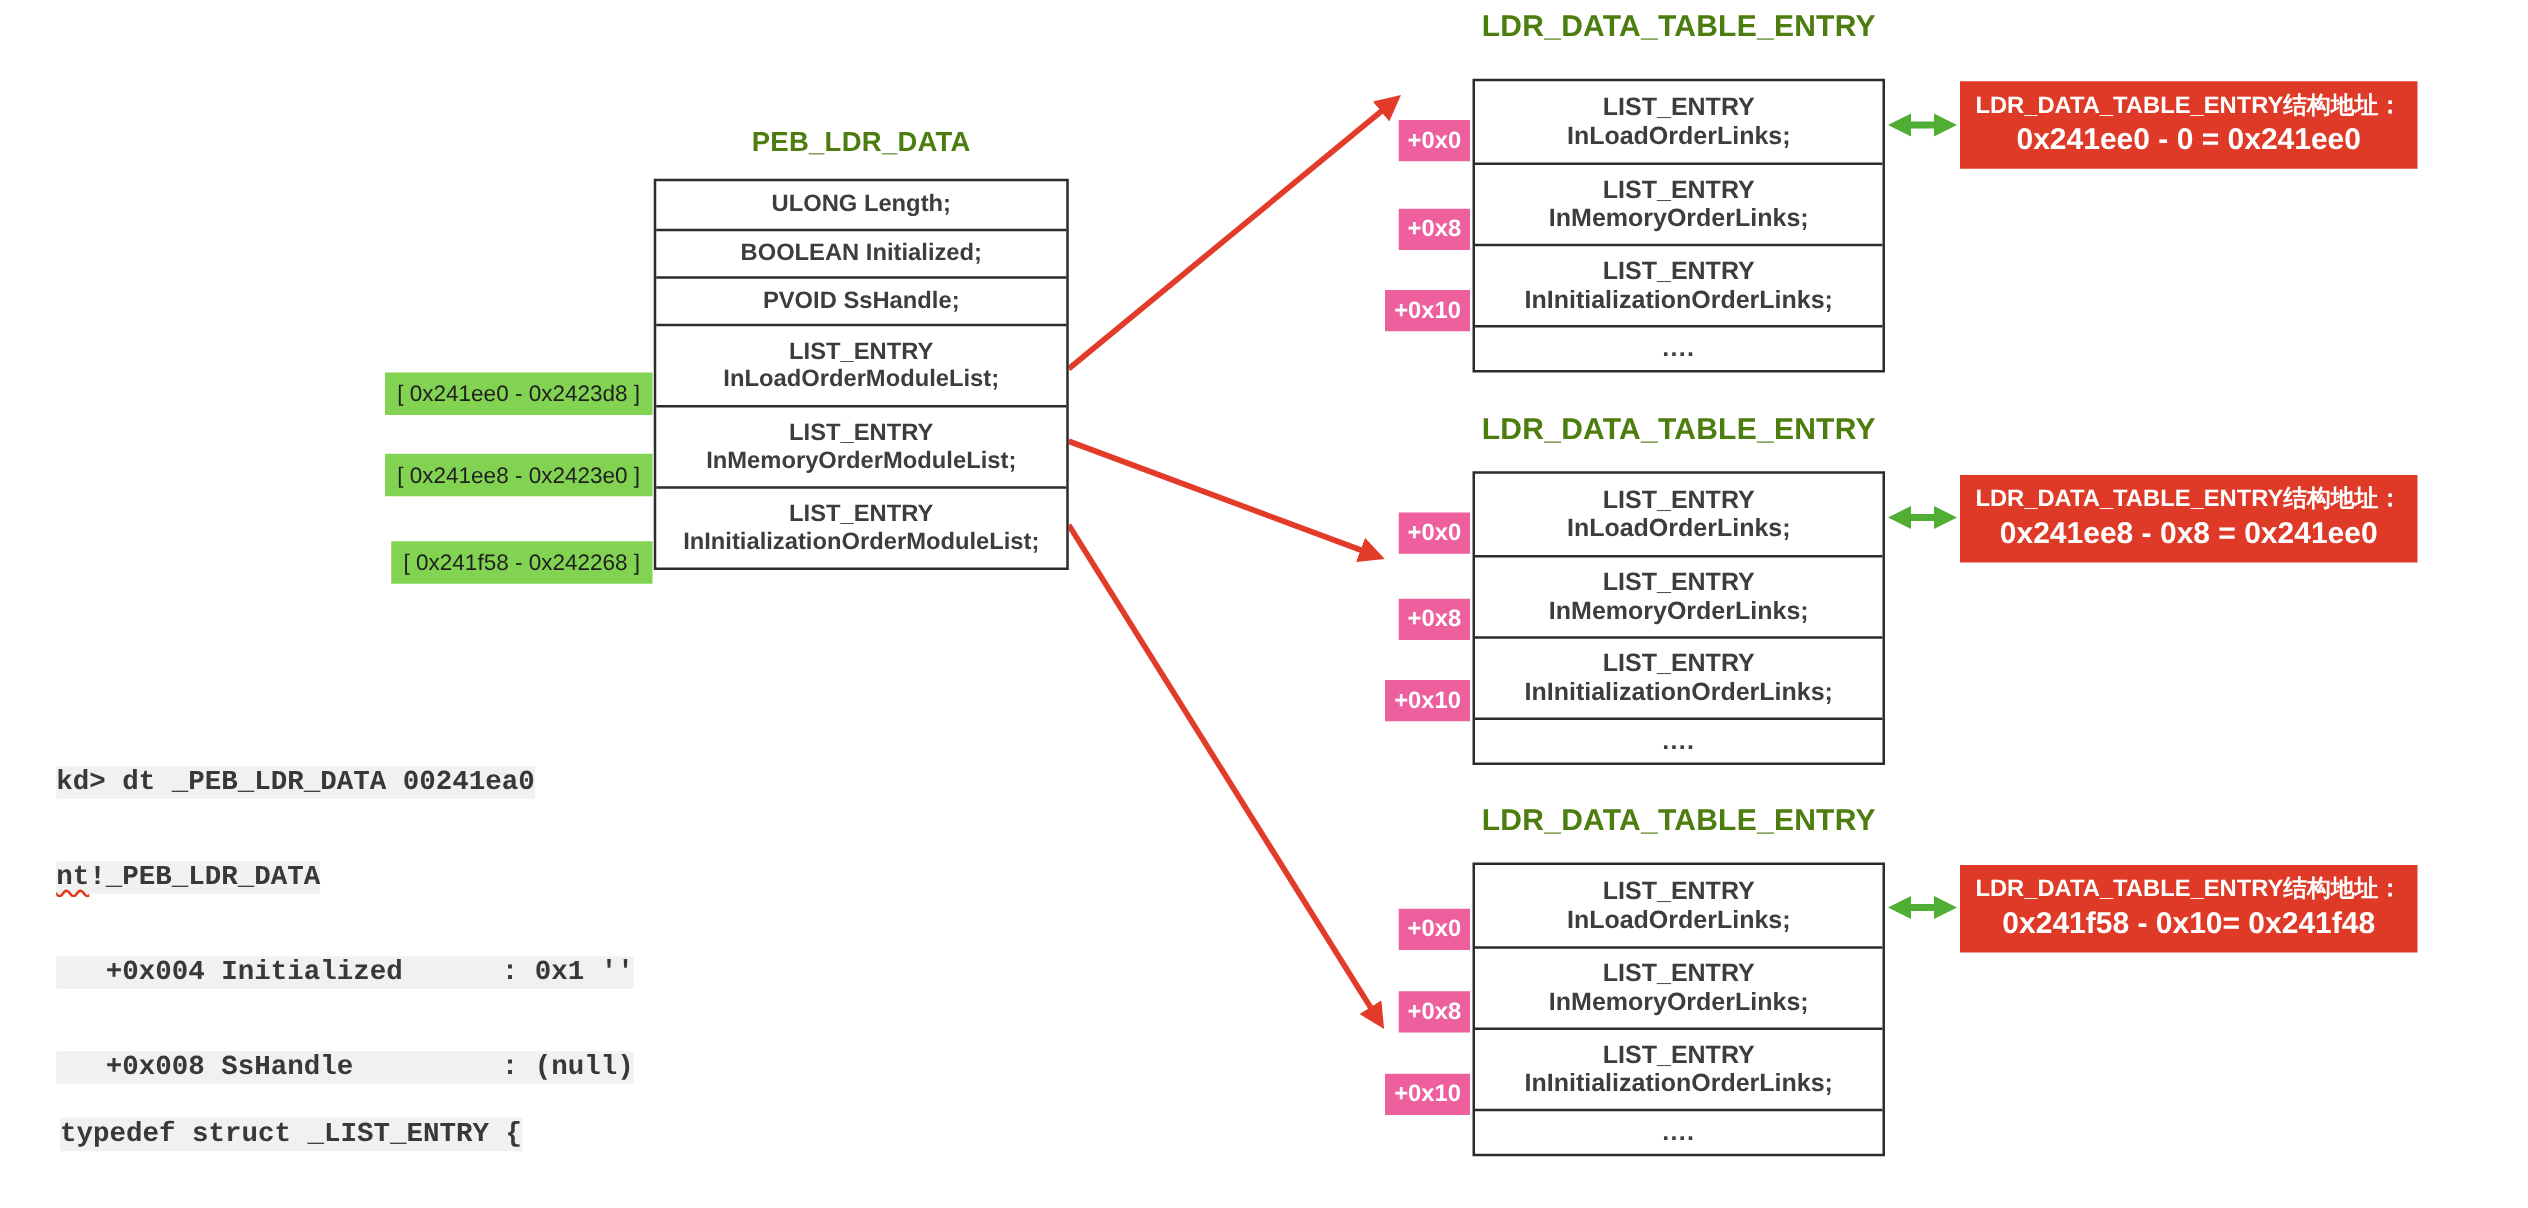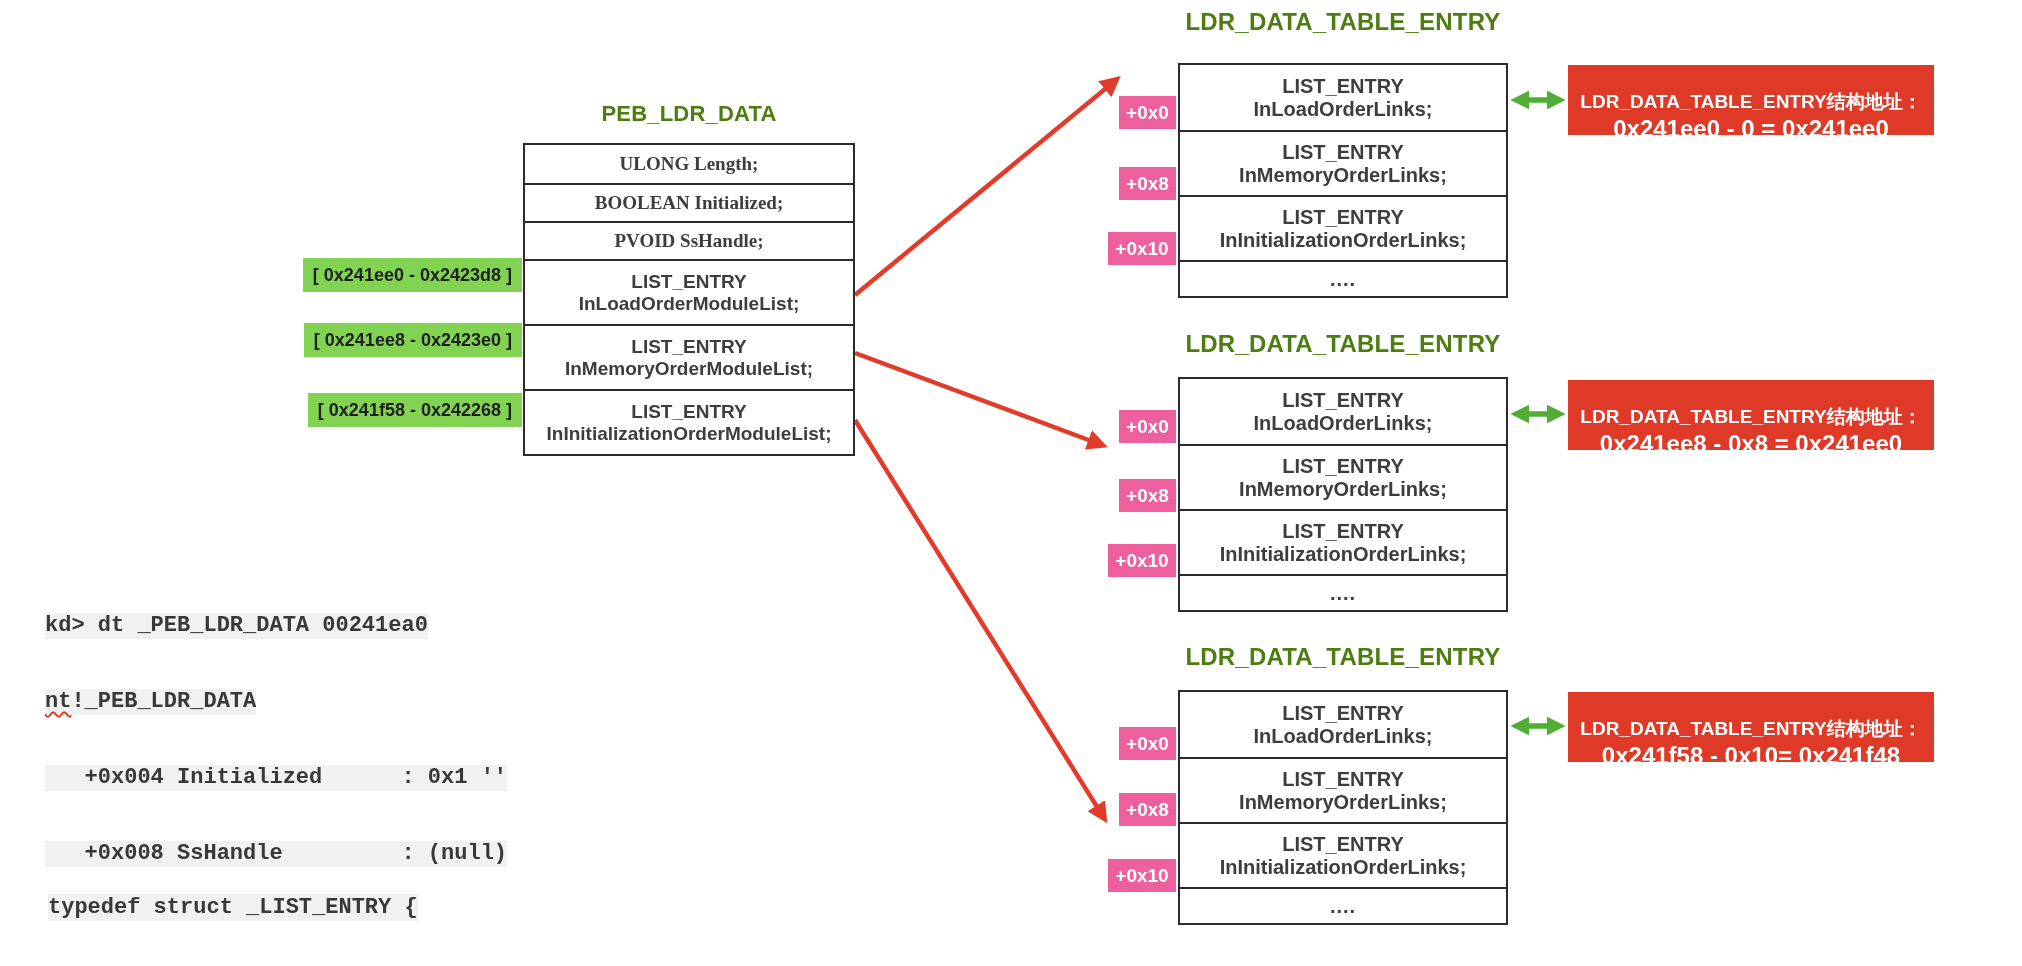--- a/index.html
+++ b/index.html
@@ -11,37 +11,37 @@
   .peb-title{left:523px;top:101px;width:332px;font-size:22px;}
   .ldr-title{left:1178px;width:330px;font-size:24px;}
   #ldr1-title{top:8px;} #ldr2-title{top:330px;} #ldr3-title{top:643px;}
 
   .tbl{position:absolute;border:2px solid #2b2b2b;background:#fff;box-sizing:border-box;}
   .row{box-sizing:border-box;display:flex;flex-direction:column;justify-content:center;align-items:center;
        text-align:center;font-weight:bold;color:#3d3d3d;border-top:2px solid #2b2b2b;}
   .row:first-child{border-top:none;}
 
   .peb-tbl{left:523px;top:143px;width:332px;}
-  .peb-tbl .single{height:38px;font-size:19px;font-family:Liberation Serif, serif;}
+  .peb-tbl .single{height:38px;font-size:19px;}
   .peb-tbl .double{height:65px;font-size:19px;line-height:22px;}
 
   .ldr-tbl{left:1178px;width:330px;}
   #ldr1{top:63px;} #ldr2{top:377px;} #ldr3{top:690px;}
   .ldr-tbl .double{height:65px;font-size:20px;line-height:23px;}
   .ldr-tbl .dots{height:36px;font-size:20px;letter-spacing:1px;}
 
   .range-label{position:absolute;right:1500px;height:34px;line-height:34px;background:#82d352;
-               color:#1f1f1f;font-weight:bold;font-size:18px;padding:0 10px;white-space:pre;}
+               color:#1f1f1f;font-weight:normal;font-size:18px;padding:0 10px;white-space:pre;margin-top:40px;}
   #range1{top:258px;} #range2{top:323px;} #range3{top:393px;}
 
   .offset-label{position:absolute;background:#ee5f9e;color:#fff;font-weight:bold;font-size:19px;
                 height:33px;line-height:33px;text-align:center;margin-top:33px;}
 
   .note{position:absolute;left:1568px;width:366px;height:70px;background:#df3a27;color:#fff;
-        text-align:center;box-sizing:border-box;padding-top:24px;}
+        text-align:center;box-sizing:border-box;padding-top:7px;}
   .note .n1{font-size:19px;font-weight:bold;line-height:25px;display:block;}
   .note .n2{font-size:24px;font-weight:bold;line-height:30px;display:block;}
   #note1{top:65px;} #note2{top:380px;} #note3{top:692px;}
 
   .code{position:absolute;font-family:"Liberation Mono",monospace;font-weight:bold;color:#383838;
         font-size:22px;white-space:pre;}
   #kd{left:45px;top:563px;}
   #typedef{left:48px;top:844px;}
   .cl{height:26px;line-height:26px;}
   #typedef .cl{height:27px;line-height:27px;}

